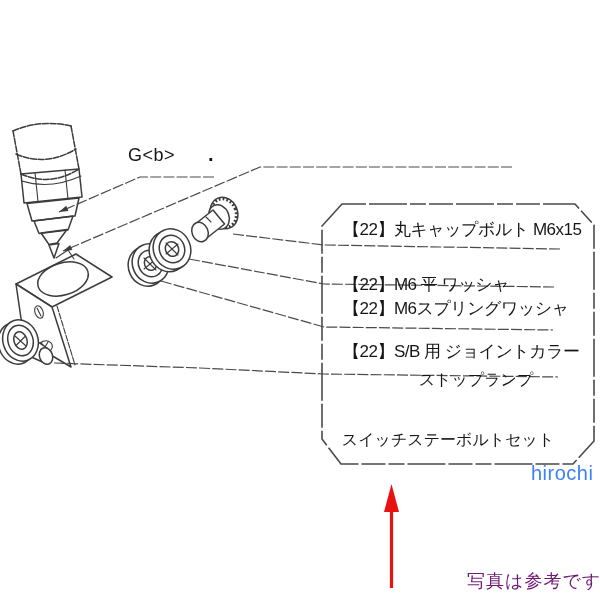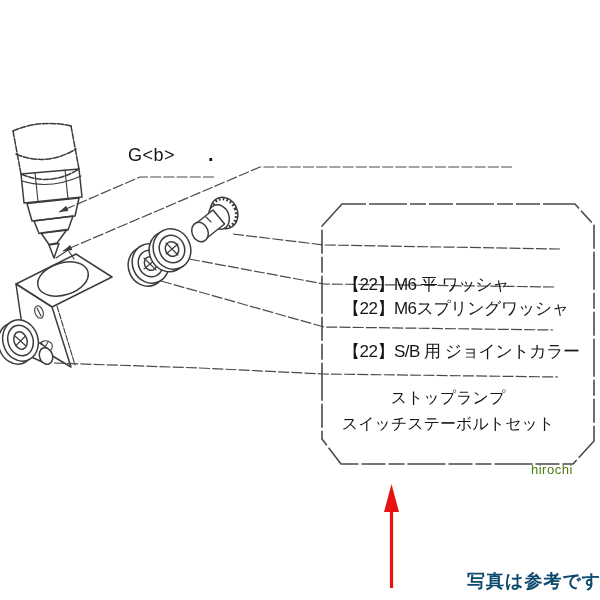--- a/index.html
+++ b/index.html
@@ -8,22 +8,22 @@
     font-family:"Liberation Sans","DejaVu Sans",sans-serif;color:#161616;
   }
   svg{position:absolute;left:0;top:0;}
   .txt{position:absolute;white-space:nowrap;color:#161616;line-height:1;}
   .callout{font-size:16px;letter-spacing:-0.5px;}
   .gnote{font-size:18px;letter-spacing:0.5px;}
   .dot{font-size:20px;font-weight:bold;}
   .row-label{font-size:17px;letter-spacing:-0.5px;}
   .set-line{position:absolute;left:324px;width:248px;text-align:center;white-space:nowrap;font-size:16px;}
   .set-model{font-size:19px;letter-spacing:1px;}
-  .watermark{font-size:13px;color:#4d7c0f;letter-spacing:0.5px;text-align:center;}
-  .caption{font-size:18px;font-weight:700;letter-spacing:1px;color:#0c4a6e;}
+  .watermark{font-size:20px;color:#3b82f6;letter-spacing:0.5px;text-align:center;}
+  .caption{font-size:18px;font-weight:400;letter-spacing:1px;color:#701a75;}
   .stroke{stroke:#3c3c3c;fill:none;stroke-width:1.5;stroke-linejoin:round;stroke-linecap:round;}
   .sketch{stroke-dasharray:6 1.6;}
   .whitefill{fill:#ffffff;}
   .leader{stroke:#4a4a4a;fill:none;stroke-width:1.2;stroke-dasharray:11 2.2;stroke-linejoin:round;}
   .thin{stroke-width:1.1;}
   .ah{fill:#3c3c3c;stroke:none;}
   .boxline{stroke:#4a4a4a;fill:none;stroke-width:1.6;stroke-dasharray:24 3 38 3 16 3;}
   .red{stroke:#e81310;fill:none;stroke-width:3.2;}
   .redfill{fill:#e81310;stroke:none;}
 </style>
@@ -117,23 +117,24 @@
 
     <g>
       <line class="red" x1="391.5" y1="588" x2="391.5" y2="509"></line>
       <polygon class="redfill" points="391.5,484 384,512 399,512"></polygon>
     </g>
   </svg>
 
   <div class="txt gnote" style="left:128px;top:146px;">G&lt;b&gt;</div>
   <div class="txt dot" style="left:208px;top:144px;">.</div>
 
+  <div class="txt row-label" style="left:343px;top:221px;">【22】丸キャップボルト M6x15</div>
   <div class="txt row-label" style="left:343px;top:276px;">【22】M6 平 ワッシャ</div>
   <div class="txt row-label" style="left:343px;top:300px;">【22】M6スプリングワッシャ</div>
   <div class="txt row-label" style="left:343px;top:343px;">【22】S/B 用 ジョイントカラー</div>
 
-  <div class="set-line" style="top:388px;">ストップランプ</div>
-  <div class="set-line" style="top:414px;text-align:center;">スイッチステーボルトセット</div>
+  <div class="set-line" style="top:370px;padding-left:28px;">ストップランプ</div>
+  <div class="set-line" style="top:430px;text-align:center;">スイッチステーボルトセット</div>
 
   <div class="txt watermark" style="left:531px;top:463px;">hirochi</div>
 
   <div class="txt caption" style="left:467px;top:572px;">写真は参考です</div>
 </div>
 
 </body></html>

